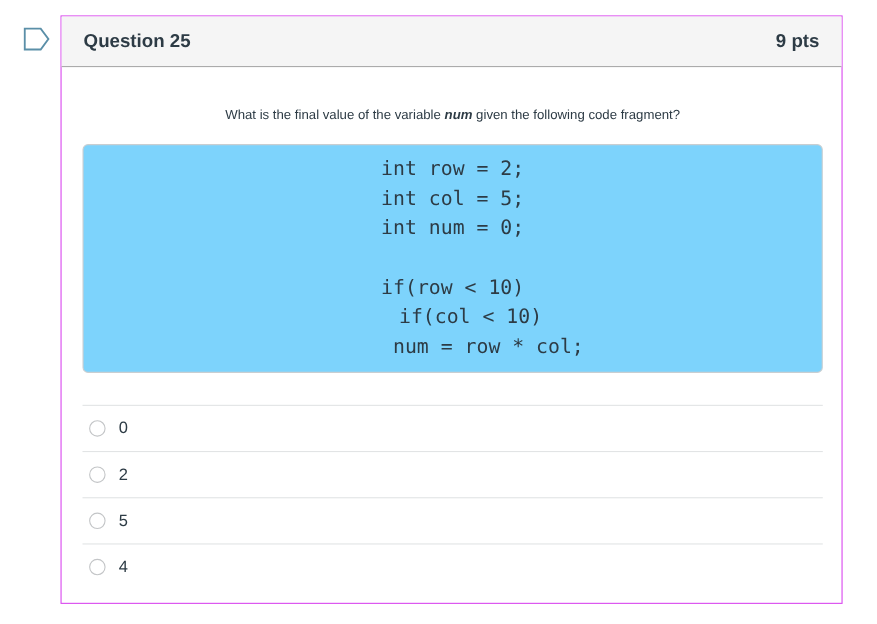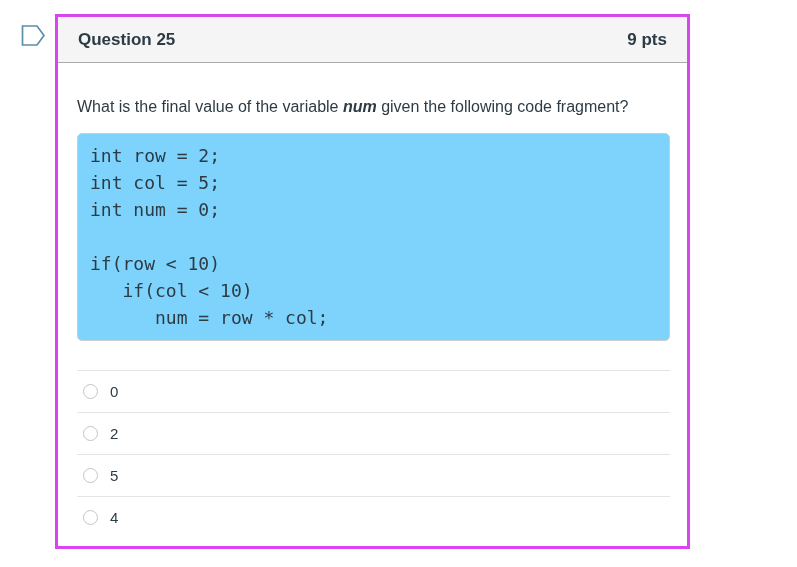--- a/index.html
+++ b/index.html
@@ -14,41 +14,42 @@
 
   .flag-btn {
     position: absolute; left: 21px; top: 24px;
     width: 25px; height: 23px;
     background: none; border: none; cursor: pointer; padding: 0;
     line-height: 0;
   }
 
   .card {
     position: absolute; left: 55px; top: 14px;
-    width: 635px; height: 535px;
+    width: 711px; height: 535px;
     background: #ffffff;
-    border: 3px solid #d946ef;
+    border: 1px solid #d946ef;
+    text-align: center;
   }
 
   .q-header {
     height: 46px;
     background: #f5f5f5;
     border-bottom: 1px solid #ababab;
     display: flex; align-items: center; justify-content: space-between;
     padding: 0 20px;
   }
   .q-title, .q-points {
     font-size: 17px; font-weight: bold; color: #2d3b45;
   }
 
   .q-body { padding: 0 17px 0 19px; }
 
   .prompt {
     margin: 33px 0 16px 0;
-    font-size: 16px; line-height: 21px; color: #2d3b45;
+    font-size: 12px; line-height: 21px; color: #2d3b45;
   }
   .prompt em { font-style: italic; font-weight: bold; }
 
   .code-block {
     background: #7dd3fc;
     border: 1px solid #c9ced1;
     border-radius: 5px;
     padding: 8px 12px 9px 12px;
     font-family: "DejaVu Sans Mono", monospace;
     font-size: 18px; line-height: 27px;

